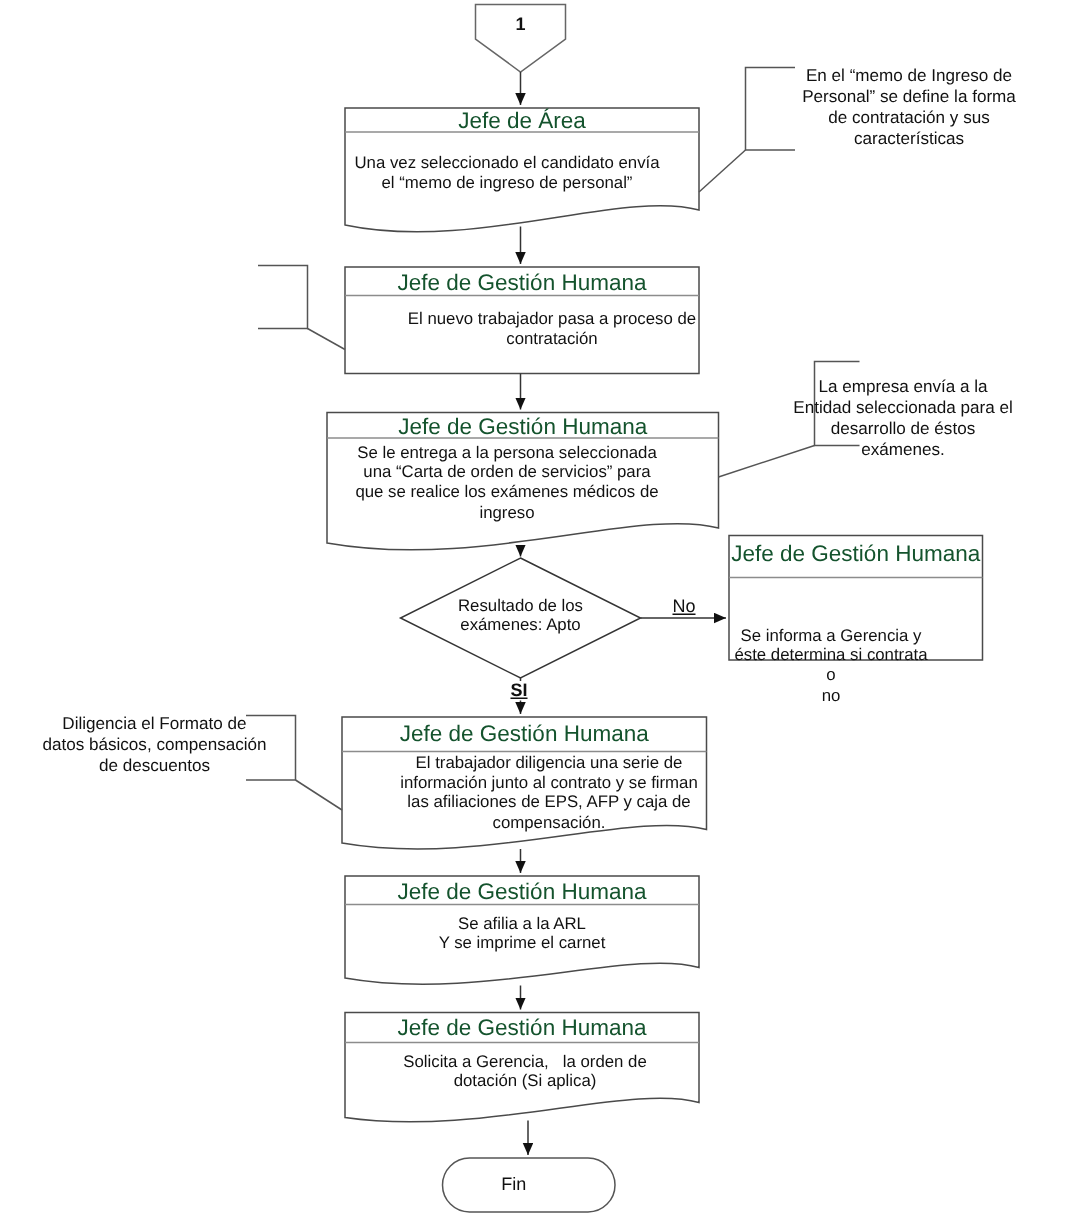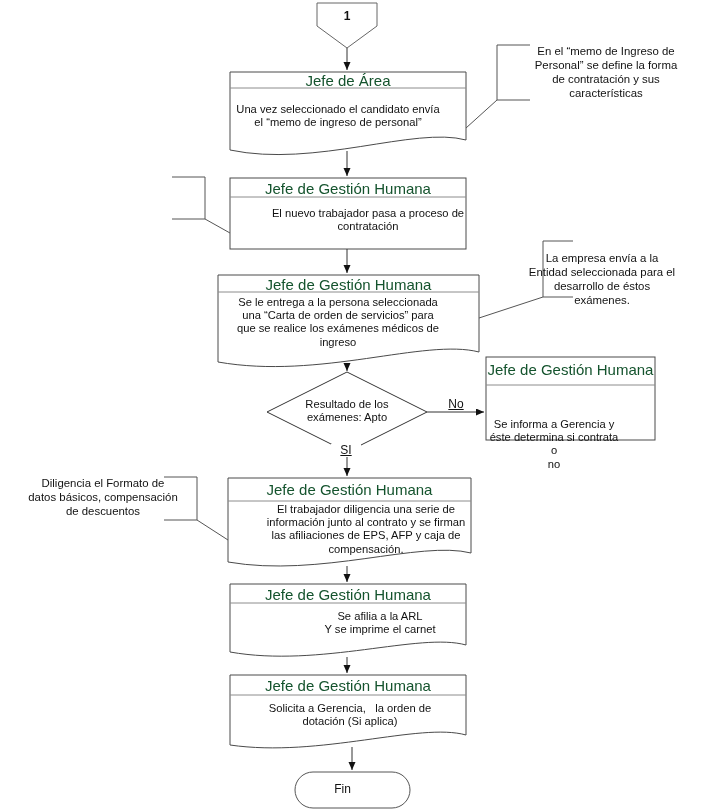--- a/index.html
+++ b/index.html
@@ -101,39 +101,39 @@
 
   <div class="txt hdr" style="left:218px;top:277px;width:261px;">Jefe de Gestión Humana</div>
   <div class="txt body" style="left:218px;top:296px;width:240px;">Se le entrega a la persona seleccionada
 una “Carta de orden de servicios” para
 que se realice los exámenes médicos de
 ingreso</div>
 
   <div class="txt body" style="left:287px;top:398px;width:120px;">Resultado de los
 exámenes: Apto</div>
   <div class="txt lbl u whitebg" style="left:443px;top:398px;width:26px;">No</div>
-  <div class="txt lbl u whitebg" style="left:331px;top:444px;width:30px;">SI</div>
+  <div class="txt lbl u whitebg" style="left:331px;top:454px;width:30px;font-weight:bold;">SI</div>
 
   <div class="txt hdr" style="left:486px;top:362px;width:169px;">Jefe de Gestión Humana</div>
   <div class="txt body" style="left:488px;top:390px;width:132px;margin-top:28px;">Se informa a Gerencia y
 éste determina si contrata o
 no</div>
 
   <div class="txt note" style="left:8px;top:476px;width:190px;">Diligencia el Formato de
 datos básicos, compensación
 de descuentos</div>
 
   <div class="txt hdr" style="left:228px;top:482px;width:243px;">Jefe de Gestión Humana</div>
   <div class="txt body" style="left:228px;top:503px;width:276px;">El trabajador diligencia una serie de
 información junto al contrato y se firman
 las afiliaciones de EPS, AFP y caja de
 compensación.</div>
 
   <div class="txt hdr" style="left:230px;top:587px;width:236px;">Jefe de Gestión Humana</div>
-  <div class="txt body" style="left:230px;top:610px;width:236px;padding-left:32px;">Se afilia a la ARL
+  <div class="txt body" style="left:230px;top:610px;width:236px;">Se afilia a la ARL
 Y se imprime el carnet</div>
 
   <div class="txt hdr" style="left:230px;top:678px;width:236px;">Jefe de Gestión Humana</div>
   <div class="txt body" style="left:230px;top:702px;width:240px;">Solicita a Gerencia, &nbsp; la orden de
 dotación (Si aplica)</div>
 
   <div class="txt lbl" style="left:295px;top:783px;width:95px;">Fin</div>
 
 </div>
 

